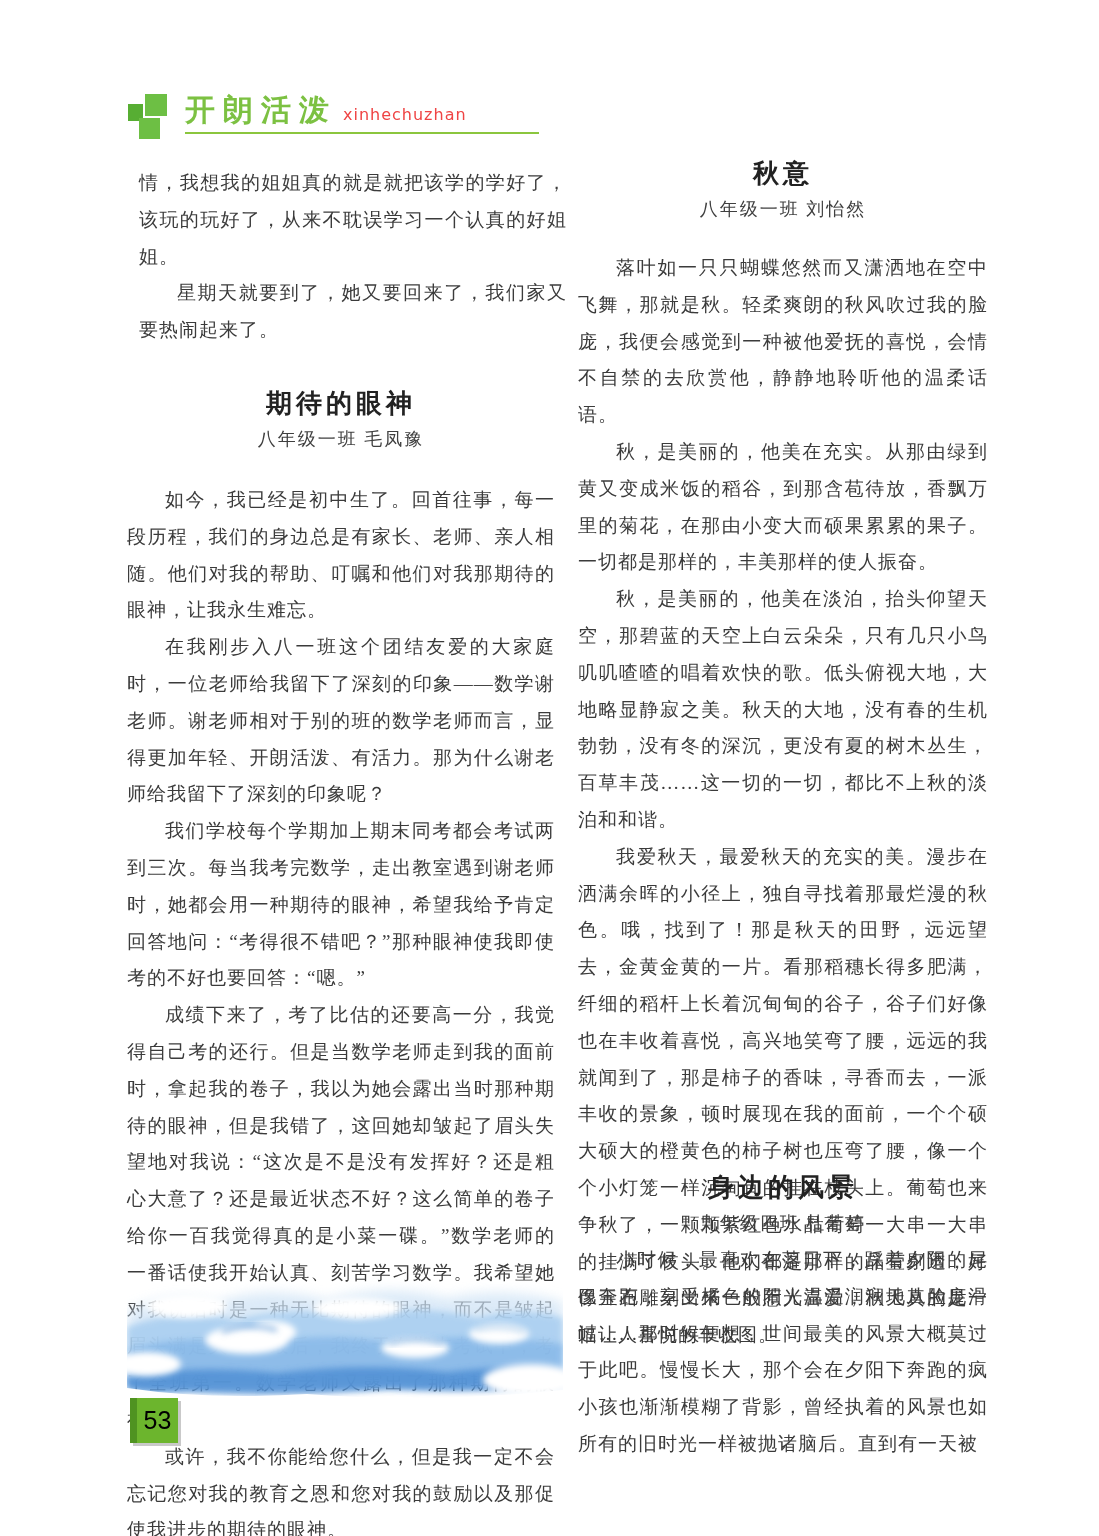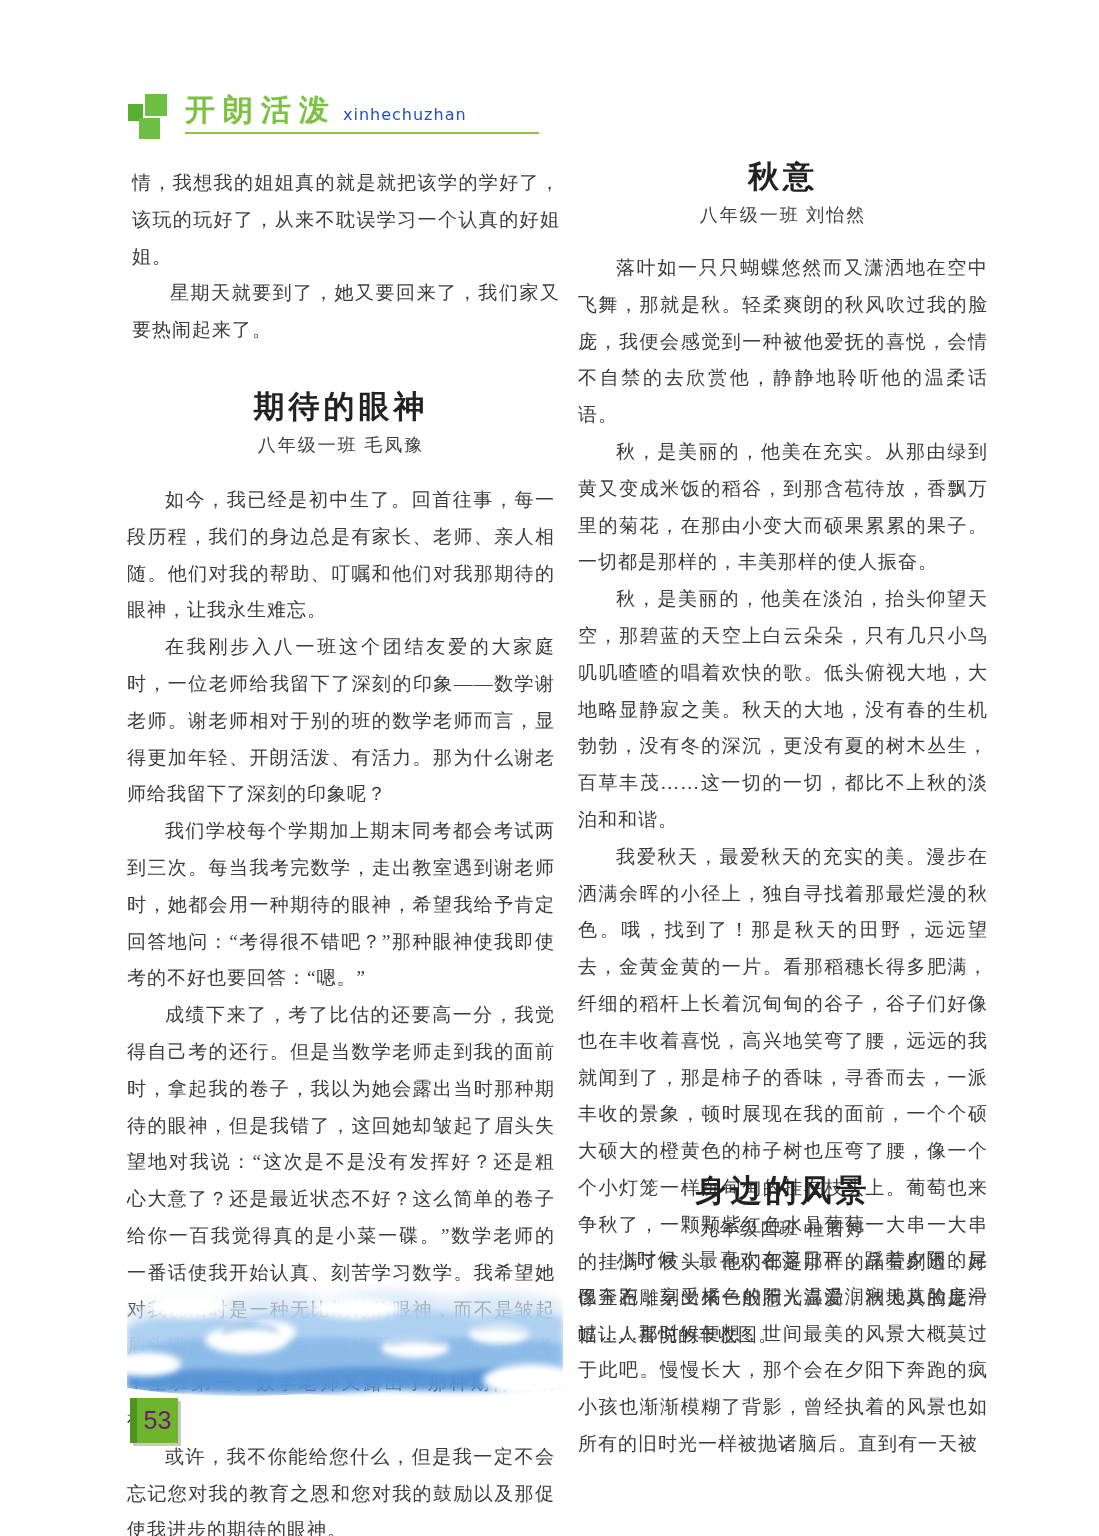--- a/index.html
+++ b/index.html
@@ -12,55 +12,55 @@
   .header{position:absolute;left:127px;top:92px;width:412px;}
   .header-row{display:flex;align-items:flex-start;}
   .logo{width:50px;height:52px;flex:0 0 auto;margin-right:8px;}
   .brand-wrap{flex:1;border-bottom:2px solid #8bc63e;padding-bottom:4px;display:flex;align-items:baseline;}
   .brand-cn{
     font-family:"DejaVu Sans","Liberation Sans",sans-serif;
     font-weight:bold;font-size:30px;color:#7cc142;letter-spacing:8px;line-height:1.2;
   }
   .brand-py{
     font-family:"DejaVu Sans","Liberation Sans",sans-serif;
-    font-size:16px;color:#1d4ed8;margin-left:6px;letter-spacing:1px;
+    font-size:16px;color:#ef4444;margin-left:6px;letter-spacing:1px;
   }
   
   .col{position:absolute;top:0;}
   .col-left{left:127px;width:428px;}
   .col-right{left:578px;width:410px;}
   .body-text p{
     margin:0;font-size:19px;line-height:36.8px;
     text-align:justify;text-indent:2em;letter-spacing:1px;
   }
   .body-text p.no-indent{text-indent:0;}
   .essay-title{
-    font-size:31px;font-weight:bold;color:#222;text-align:center;
+    font-size:26px;font-weight:bold;color:#222;text-align:center;
     letter-spacing:4px;margin:0;line-height:1.25;
   }
   .essay-author{
     font-size:18px;color:#3f3f3f;text-align:center;margin:6px 0 0 0;letter-spacing:2px;
   }
-  .left-cont{position:absolute;left:5px;top:165px;width:428px;}
+  .left-cont{position:absolute;left:12px;top:165px;width:428px;}
   .left-essay-head{position:absolute;left:0;top:388px;width:428px;}
   .left-essay-body{position:absolute;left:0;top:482px;width:428px;}
   .right-essay1-head{position:absolute;left:0;top:158px;width:410px;}
   .right-essay1-body{position:absolute;left:0;top:250px;width:410px;}
   .right-essay2-head{position:absolute;left:0;top:1172px;width:410px;}
   .right-essay2-body{position:absolute;left:0;top:1242px;width:410px;}
   
   .clouds{position:absolute;left:127px;top:1272px;width:436px;height:142px;}
   
   .page-badge{
     position:absolute;left:130px;top:1398px;width:48px;height:45px;
     background:#6cb52d;border-left:7px solid #4f9321;
     box-shadow:3px 3px 0 #c9c9c9;
     display:flex;align-items:center;justify-content:center;
     font-family:"Liberation Sans","DejaVu Sans",sans-serif;
-    font-size:25px;color:#701a75;box-sizing:border-box;
+    font-size:25px;color:#000000;box-sizing:border-box;
   }
 </style>
 </head>
 <body>
 
 <div class="header">
   <div class="header-row">
     <svg class="logo" viewBox="0 0 50 52">
       <rect x="1" y="12" width="15" height="17" fill="#57ae33"></rect>
       <rect x="18" y="2" width="22" height="22" fill="#6dbf44"></rect>

